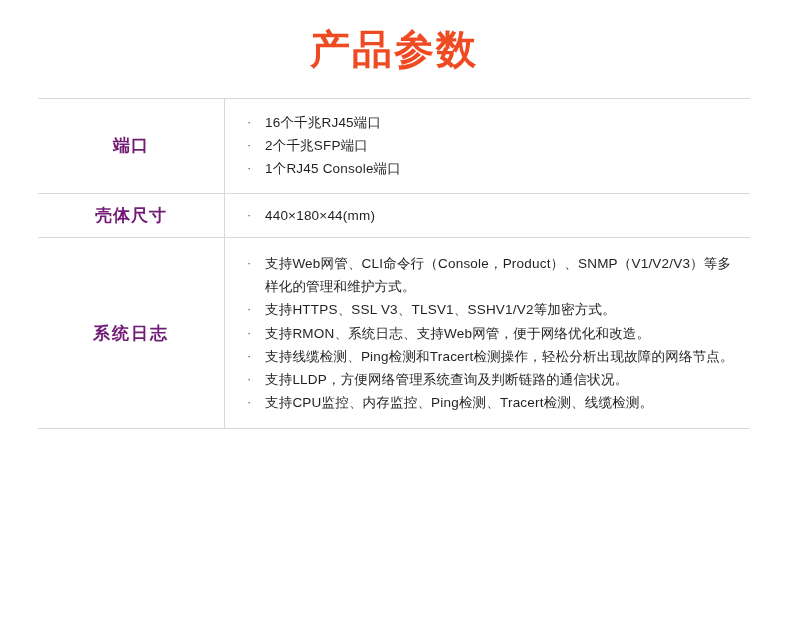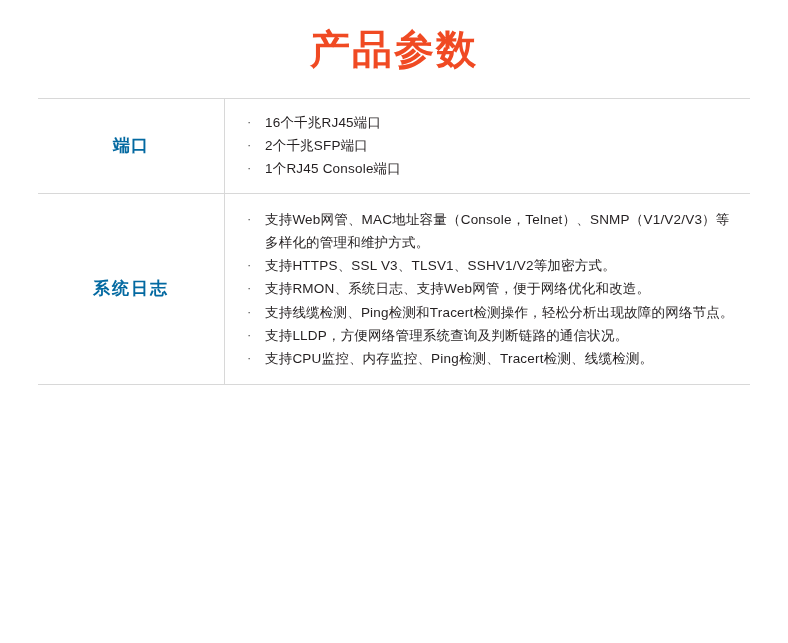--- a/index.html
+++ b/index.html
@@ -53,21 +53,21 @@
     border-top: 1px solid #d8d8d8;
   }
   table.spec tr:last-child {
     border-bottom: 1px solid #d8d8d8;
   }
   td.label {
     width: 174px;
     text-align: center;
     vertical-align: middle;
     font-size: 17px;
-    color: #0369a1;
+    color: #701a75;
     font-weight: bold;
     font-family: "Liberation Sans", sans-serif;
     padding: 10px 6px;
     border-right: 1px solid #d8d8d8;
     letter-spacing: 1px;
   }
   td.value {
     vertical-align: middle;
     padding: 10px 10px 10px 18px;
   }
@@ -113,27 +113,35 @@
           <td class="value">
             <ul class="items">
               <li><span class="bullet">·</span><span>16个千兆RJ45端口</span></li>
               <li><span class="bullet">·</span><span>2个千兆SFP端口</span></li>
               <li><span class="bullet">·</span><span>1个RJ45 Console端口</span></li>
             </ul>
           </td>
         </tr>
 
 
+        <tr>
+          <td class="label">壳体尺寸</td>
+          <td class="value">
+            <ul class="items">
+              <li><span class="bullet">·</span><span>440×180×44(mm)</span></li>
+            </ul>
+          </td>
+        </tr>
 
 
         <tr class="ops">
           <td class="label">系统日志</td>
           <td class="value">
             <ul class="items">
-              <li><span class="bullet">·</span><span>支持Web网管、MAC地址容量（Console，Telnet）、SNMP（V1/V2/V3）等多样化的管理和维护方式。</span></li>
+              <li><span class="bullet">·</span><span>支持Web网管、CLI命令行（Console，Product）、SNMP（V1/V2/V3）等多样化的管理和维护方式。</span></li>
               <li><span class="bullet">·</span><span>支持HTTPS、SSL V3、TLSV1、SSHV1/V2等加密方式。</span></li>
               <li><span class="bullet">·</span><span>支持RMON、系统日志、支持Web网管，便于网络优化和改造。</span></li>
               <li><span class="bullet">·</span><span>支持线缆检测、Ping检测和Tracert检测操作，轻松分析出现故障的网络节点。</span></li>
               <li><span class="bullet">·</span><span>支持LLDP，方便网络管理系统查询及判断链路的通信状况。</span></li>
               <li><span class="bullet">·</span><span>支持CPU监控、内存监控、Ping检测、Tracert检测、线缆检测。</span></li>
             </ul>
           </td>
         </tr>
       </tbody>
     </table>

